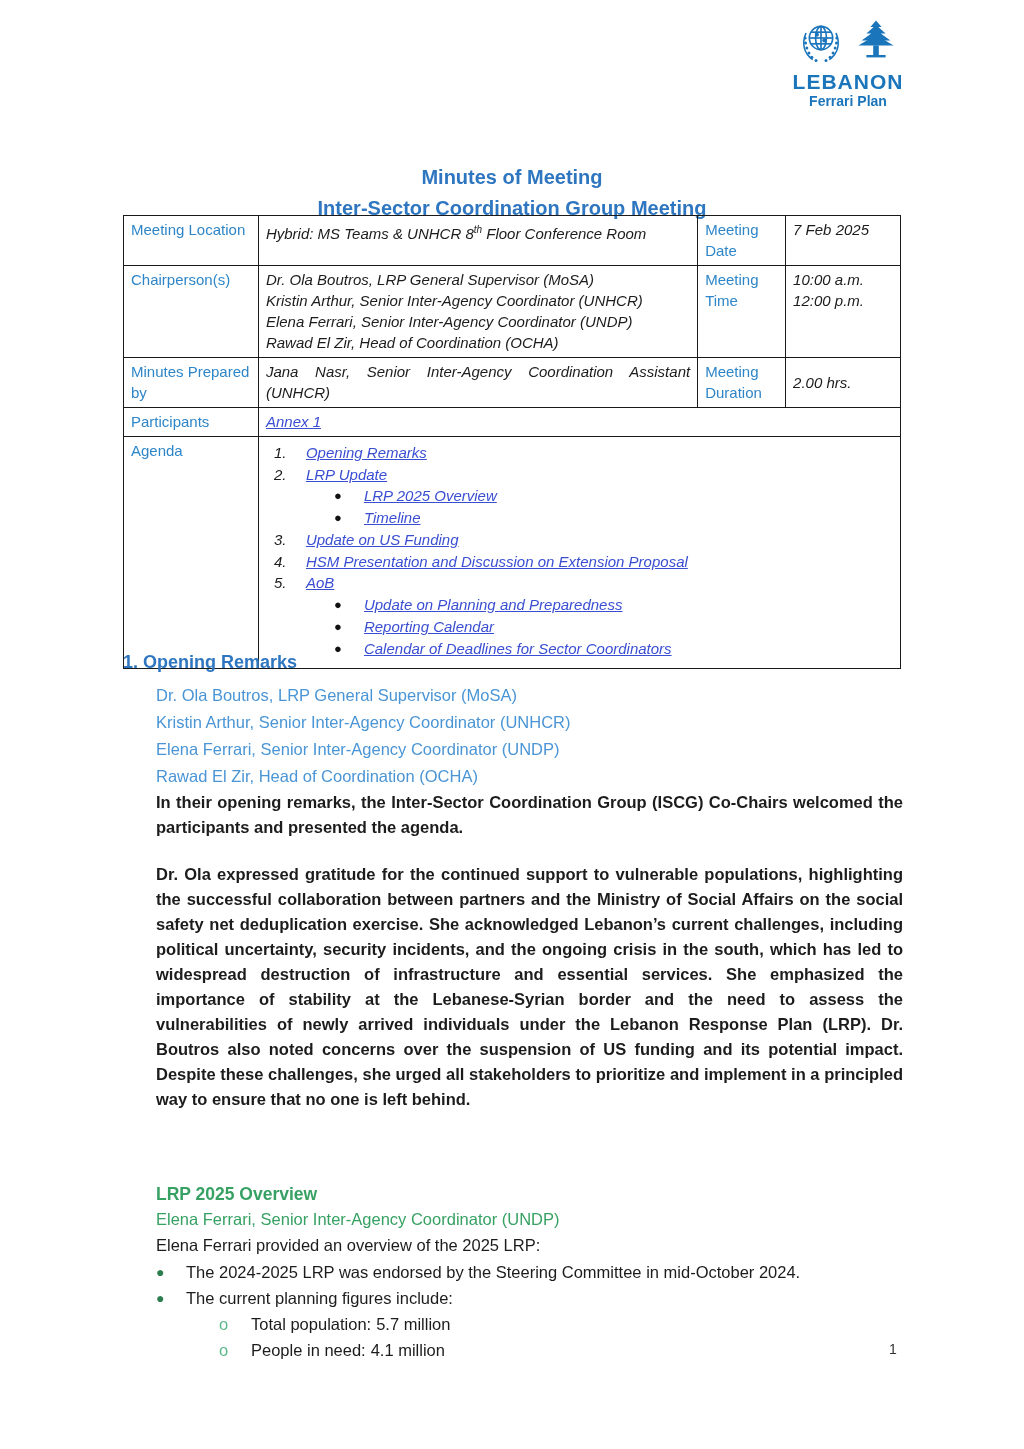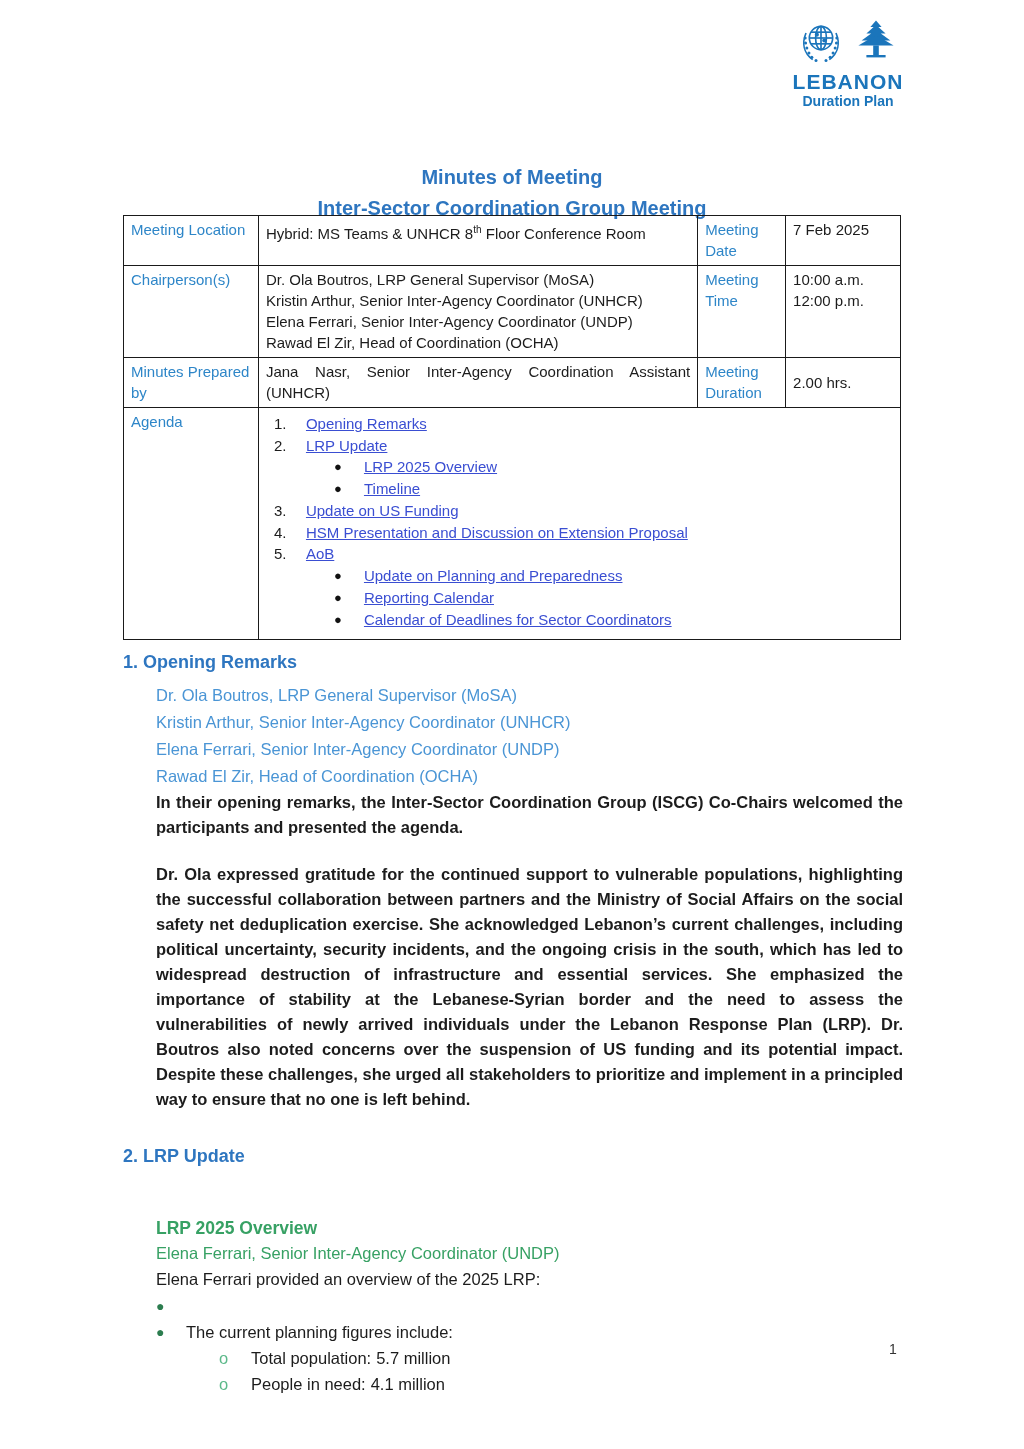--- a/index.html
+++ b/index.html
@@ -27,21 +27,21 @@
   .logo-title{color:var(--logo-blue);font-weight:bold;font-size:21px;letter-spacing:1px;line-height:23px;margin-top:2px;}
   .logo-subtitle{color:var(--logo-blue);font-weight:bold;font-size:14px;line-height:16px;}
   
   .doc-title{position:absolute;top:126px;left:0;width:100%;text-align:center;
     color:var(--blue-heading);font-weight:bold;font-size:20px;line-height:31px;margin-top:36px;}
   
   table.meta{position:absolute;top:215px;left:123px;width:778px;border-collapse:collapse;
     font-size:15px;line-height:21px;}
   table.meta td{border:1.8px solid #1a1a1a;vertical-align:top;padding:3px 7px 4px 7px;}
   td.lbl{color:var(--blue-label);font-weight:normal;}
-  td.val{color:var(--text);}
+  td.val{color:var(--text);font-style:italic;}
   .row-loc td{height:48px;}
   .row-chair td{height:87px;margin-top:39px;}
   .row-min td{height:44px;}
   sup{font-size:10px;}
   a.doclink{color:var(--blue-link);text-decoration:underline;cursor:pointer;}
   .agenda-list{padding:2px 0 4px 0;}
   .agenda-row{display:flex;line-height:21.5px;}
   .agenda-num{width:32px;margin-left:8px;flex:none;color:var(--text);}
   .agenda-sub{display:flex;line-height:22px;}
   .agenda-sub .dot{width:30px;margin-left:68px;flex:none;color:#111;font-size:13px;}
@@ -107,21 +107,21 @@
           <g fill="#1b75bb">
             <polygon points="30,2 37,10 33,10 42,18 36,18 48,27 32,27 32,30 28,30 28,27 12,27 24,18 18,18 27,10 23,10"></polygon>
             <polygon points="30,20 52,33 8,33 30,20"></polygon>
             <rect x="26.5" y="33" width="7" height="14"></rect>
             <rect x="18" y="45" width="24" height="3"></rect>
           </g>
         </svg>
       </span>
     </div>
     <div class="logo-title">LEBANON</div>
-    <div class="logo-subtitle">Duration Plan</div>
+    <div class="logo-subtitle">Ferrari Plan</div>
   </div>
 
   <div class="doc-title">
     <div>Minutes of Meeting</div>
     <div>Inter-Sector Coordination Group Meeting</div>
   </div>
 
   <table class="meta">
     <colgroup>
         <col style="width:135px">
@@ -152,20 +152,26 @@
         <div>12:00 p.m.</div>
       </td>
     </tr>
     <tr class="row-min">
       <td class="lbl">Minutes Prepared by</td>
       <td class="val" style="text-align:justify">Jana Nasr, Senior Inter-Agency Coordination Assistant (UNHCR)</td>
       <td class="lbl">Meeting Duration</td>
       <td class="val" style="vertical-align:middle">2.00 hrs.</td>
     </tr>
     <tr>
+      <td class="lbl">Participants</td>
+      <td class="val" colspan="3">
+        <a class="doclink">Annex 1</a>
+      </td>
+    </tr>
+    <tr>
       <td class="lbl">Agenda</td>
       <td class="val" colspan="3">
         <div class="agenda-list">
           <div class="agenda-row">
             <span class="agenda-num">1.</span>
             <a class="doclink">Opening Remarks</a>
           </div>
           <div class="agenda-row">
             <span class="agenda-num">2.</span>
             <a class="doclink">LRP Update</a>
@@ -217,29 +223,29 @@
       <div class="speaker-line">Kristin Arthur, Senior Inter-Agency Coordinator (UNHCR)</div>
       <div class="speaker-line">Elena Ferrari, Senior Inter-Agency Coordinator (UNDP)</div>
       <div class="speaker-line">Rawad El Zir, Head of Coordination (OCHA)</div>
     </div>
 
     <p class="body indent">In their opening remarks, the Inter-Sector Coordination Group (ISCG) Co-Chairs welcomed the participants and presented the agenda.</p>
     <div class="gap26"></div>
     <p class="body indent">Dr. Ola expressed gratitude for the continued support to vulnerable populations, highlighting the successful collaboration between partners and the Ministry of Social Affairs on the social safety net deduplication exercise. She acknowledged Lebanon’s current challenges, including political uncertainty, security incidents, and the ongoing crisis in the south, which has led to widespread destruction of infrastructure and essential services. She emphasized the importance of stability at the Lebanese-Syrian border and the need to assess the vulnerabilities of newly arrived individuals under the Lebanon Response Plan (LRP). Dr. Boutros also noted concerns over the suspension of US funding and its potential impact. Despite these challenges, she urged all stakeholders to prioritize and implement in a principled way to ensure that no one is left behind.</p>
 
     <div class="gap36"></div>
-    <h2 class="sec">2.  LRP Update</h2>
     <div class="gap40"></div>
 
     <h3 class="sub indent">LRP 2025 Overview</h3>
     <div class="speaker-green indent">Elena Ferrari, Senior Inter-Agency Coordinator (UNDP)</div>
     <div class="intro indent">Elena Ferrari provided an overview of the 2025 LRP:</div>
 
     <div class="b-row">
       <span class="marker">●</span>
+      <span>The 2024-2025 LRP was endorsed by the Steering Committee in mid-October 2024.</span>
     </div>
     <div class="b-row">
       <span class="marker">●</span>
       <span>The current planning figures include:</span>
     </div>
     <div class="b2-row">
       <span class="marker">o</span>
       <b>Total population:</b>
       <span class="b2-val">5.7 million</span>
     </div>

